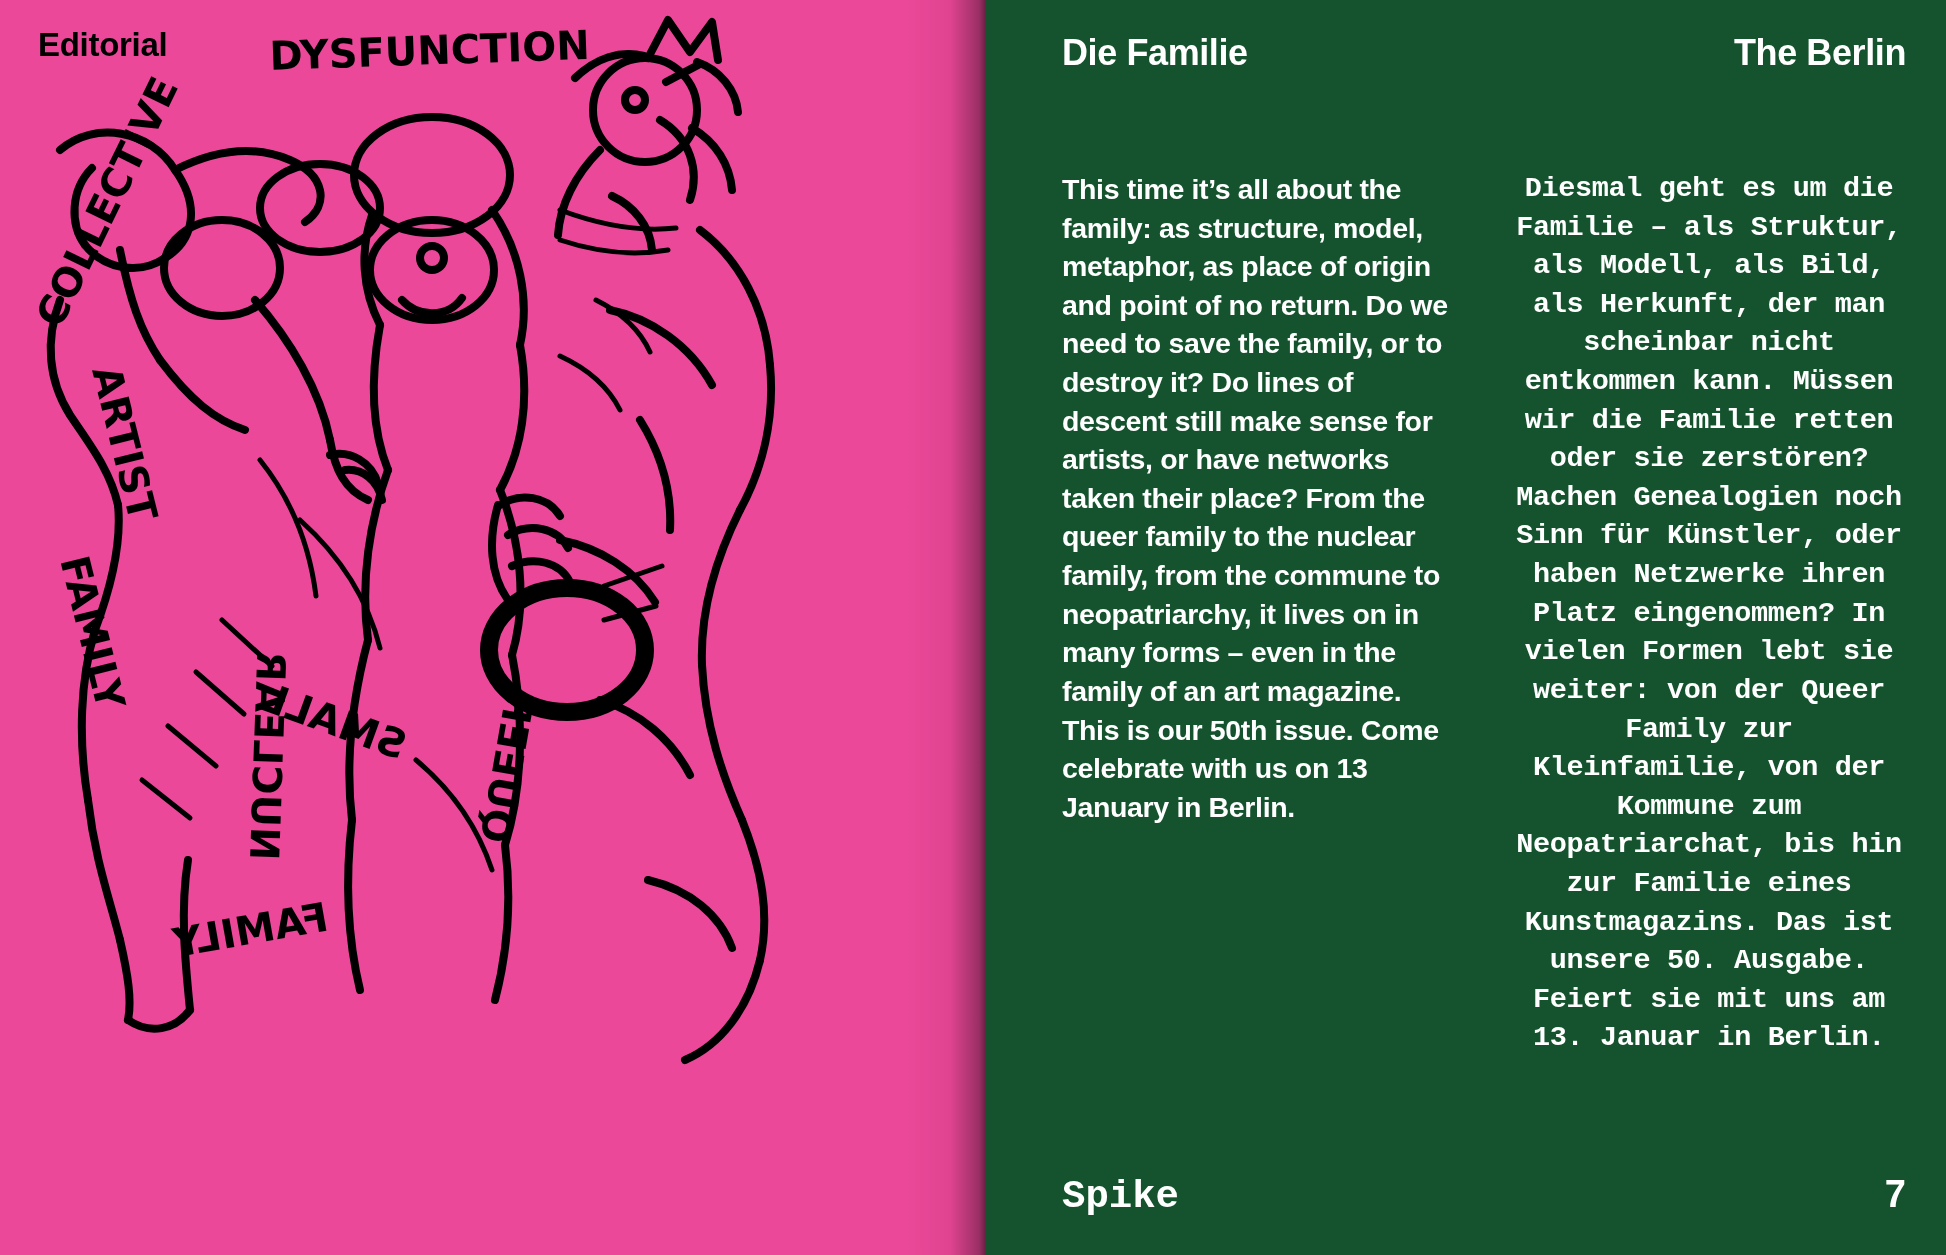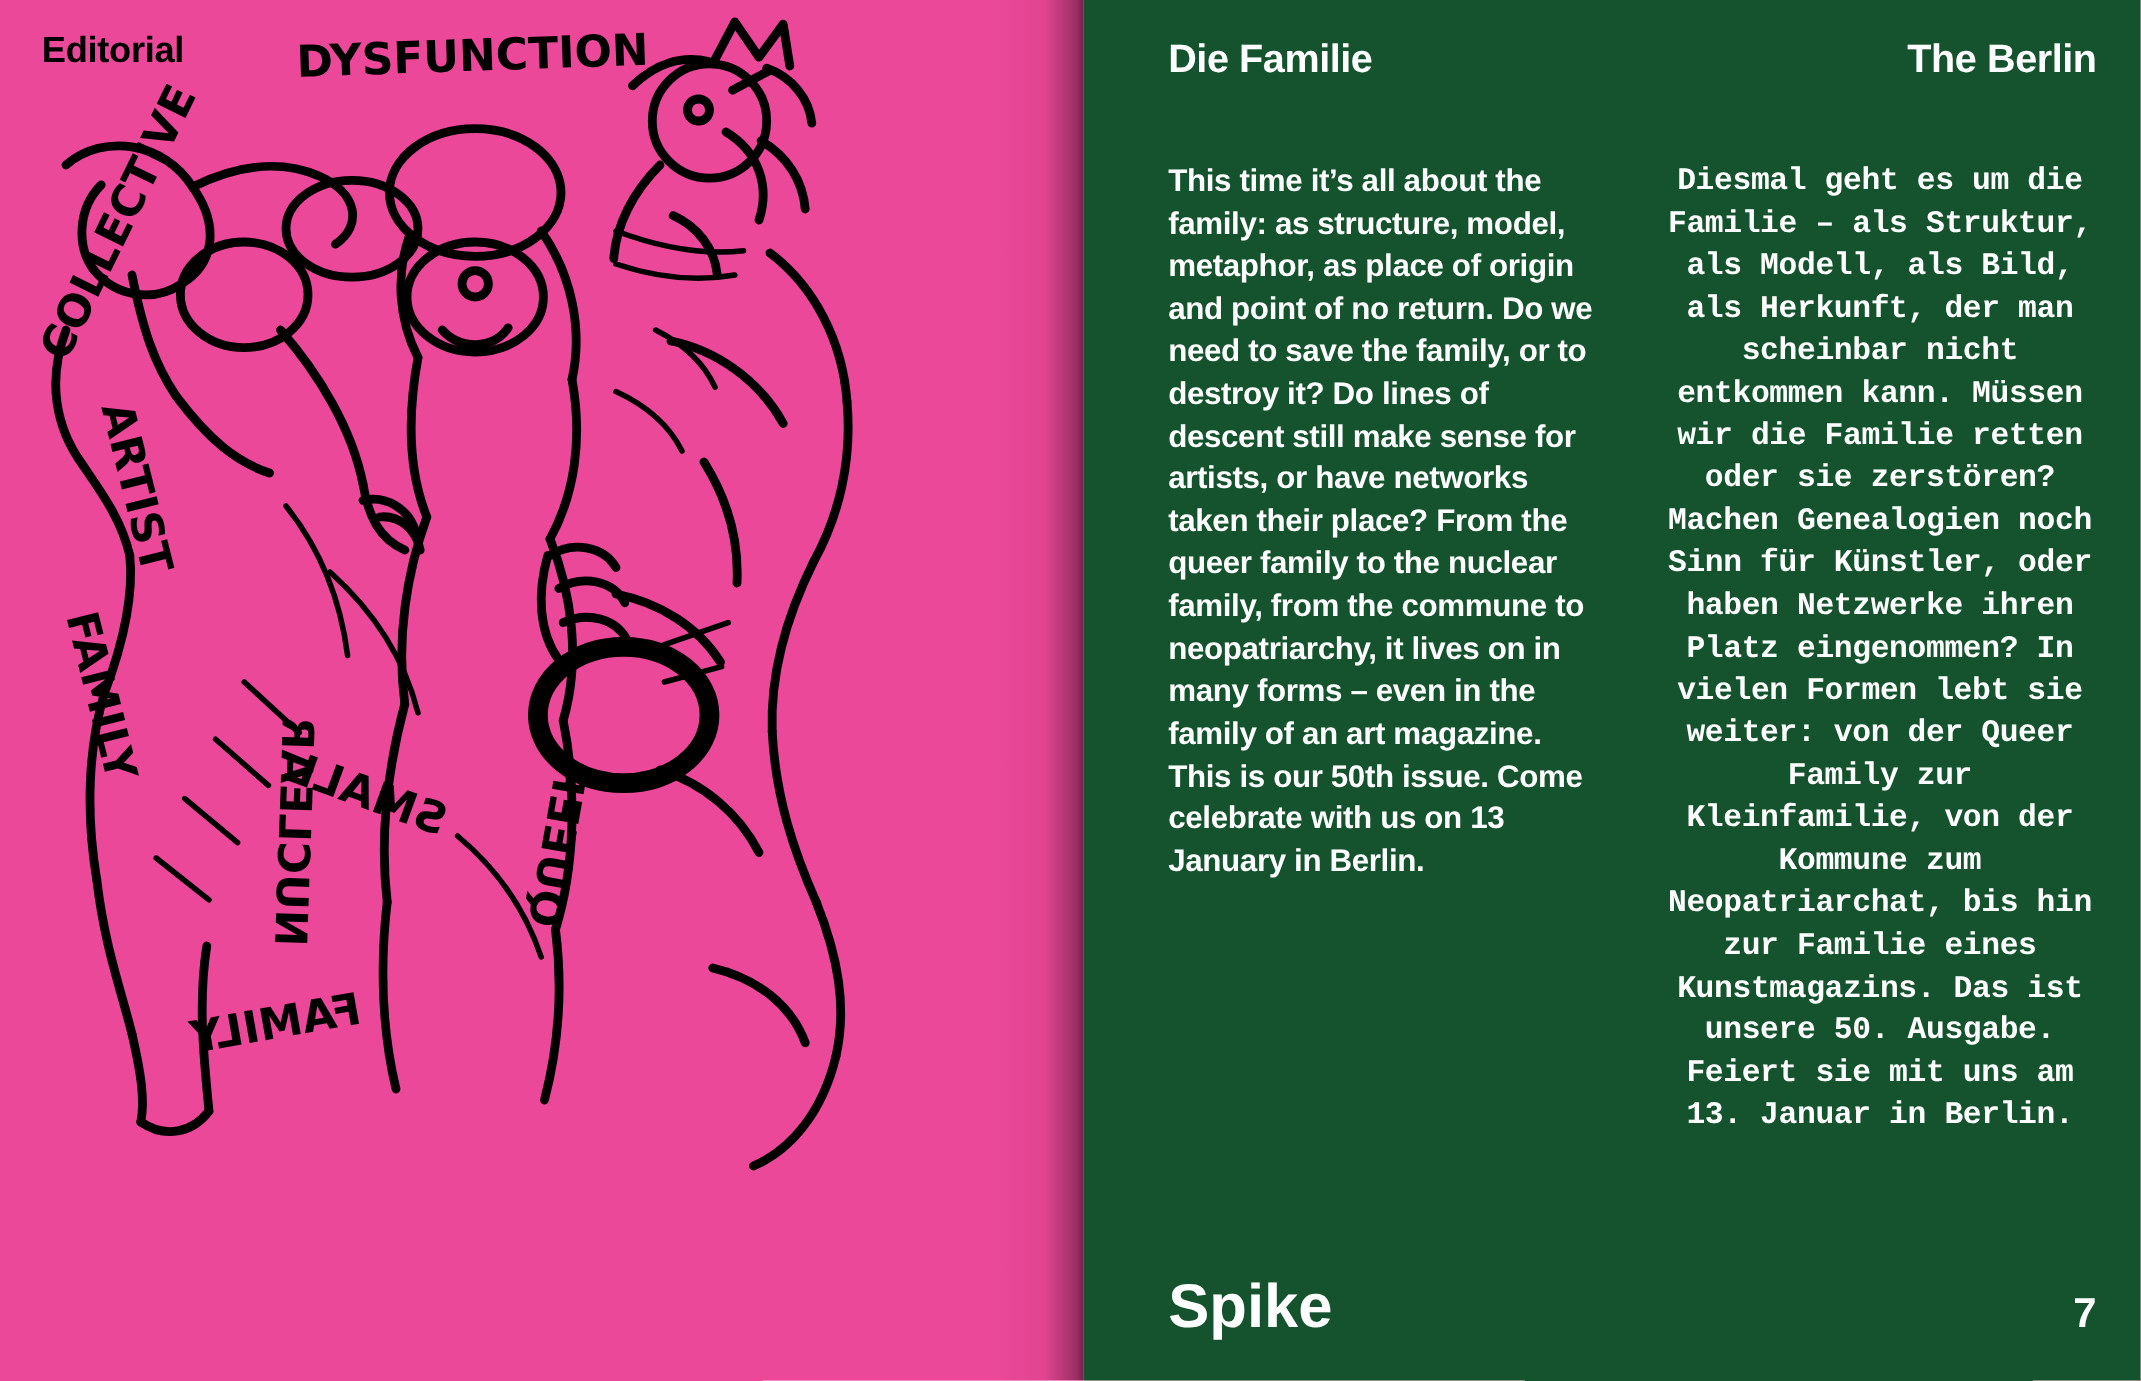--- a/index.html
+++ b/index.html
@@ -93,21 +93,21 @@
   }
   .heading {
     font-size: 36px;
     font-weight: bold;
     letter-spacing: -0.4px;
   }
 
   .columns {
     display: flex;
     gap: 56px;
-    margin-top: 72px;
+    margin-top: 96px;
   }
   .col {
     width: 400px;
     font-size: 28.5px;
     line-height: 1.355;
     font-weight: bold;
     letter-spacing: -0.35px;
     white-space: pre-line;
   }
   .col-en { text-align: left; }
@@ -116,22 +116,22 @@
   .footer {
     position: absolute;
     left: 0;
     right: 0;
     bottom: 36px;
     display: flex;
     justify-content: space-between;
     align-items: baseline;
   }
   .brand {
-    font-family: Liberation Sans, sans-serif;
-    font-size: 56px;
+    font-family: Liberation Mono, monospace;
+    font-size: 39px;
     font-weight: bold;
     letter-spacing: 0px;
   }
   .page-number {
     font-size: 38px;
     font-weight: bold;
   }
 </style>
 </head>
 <body>

